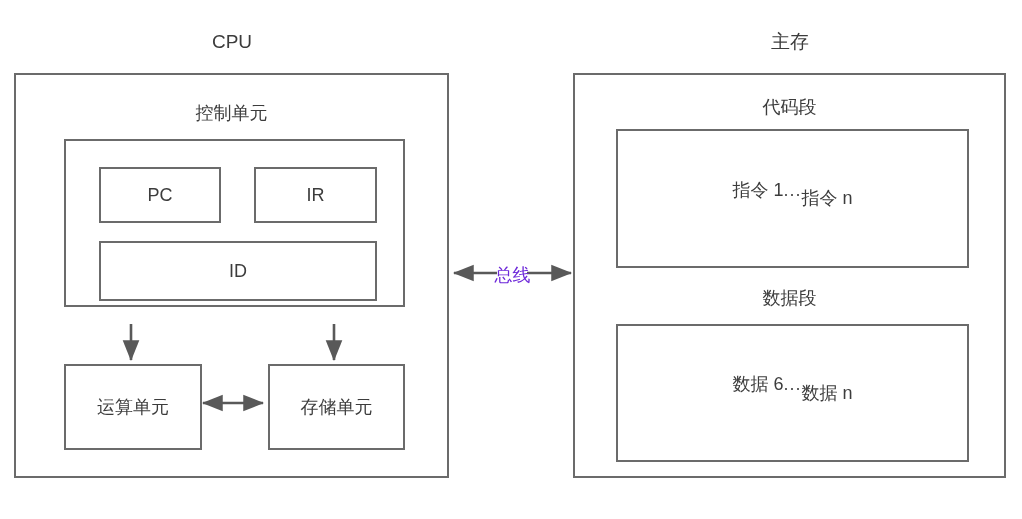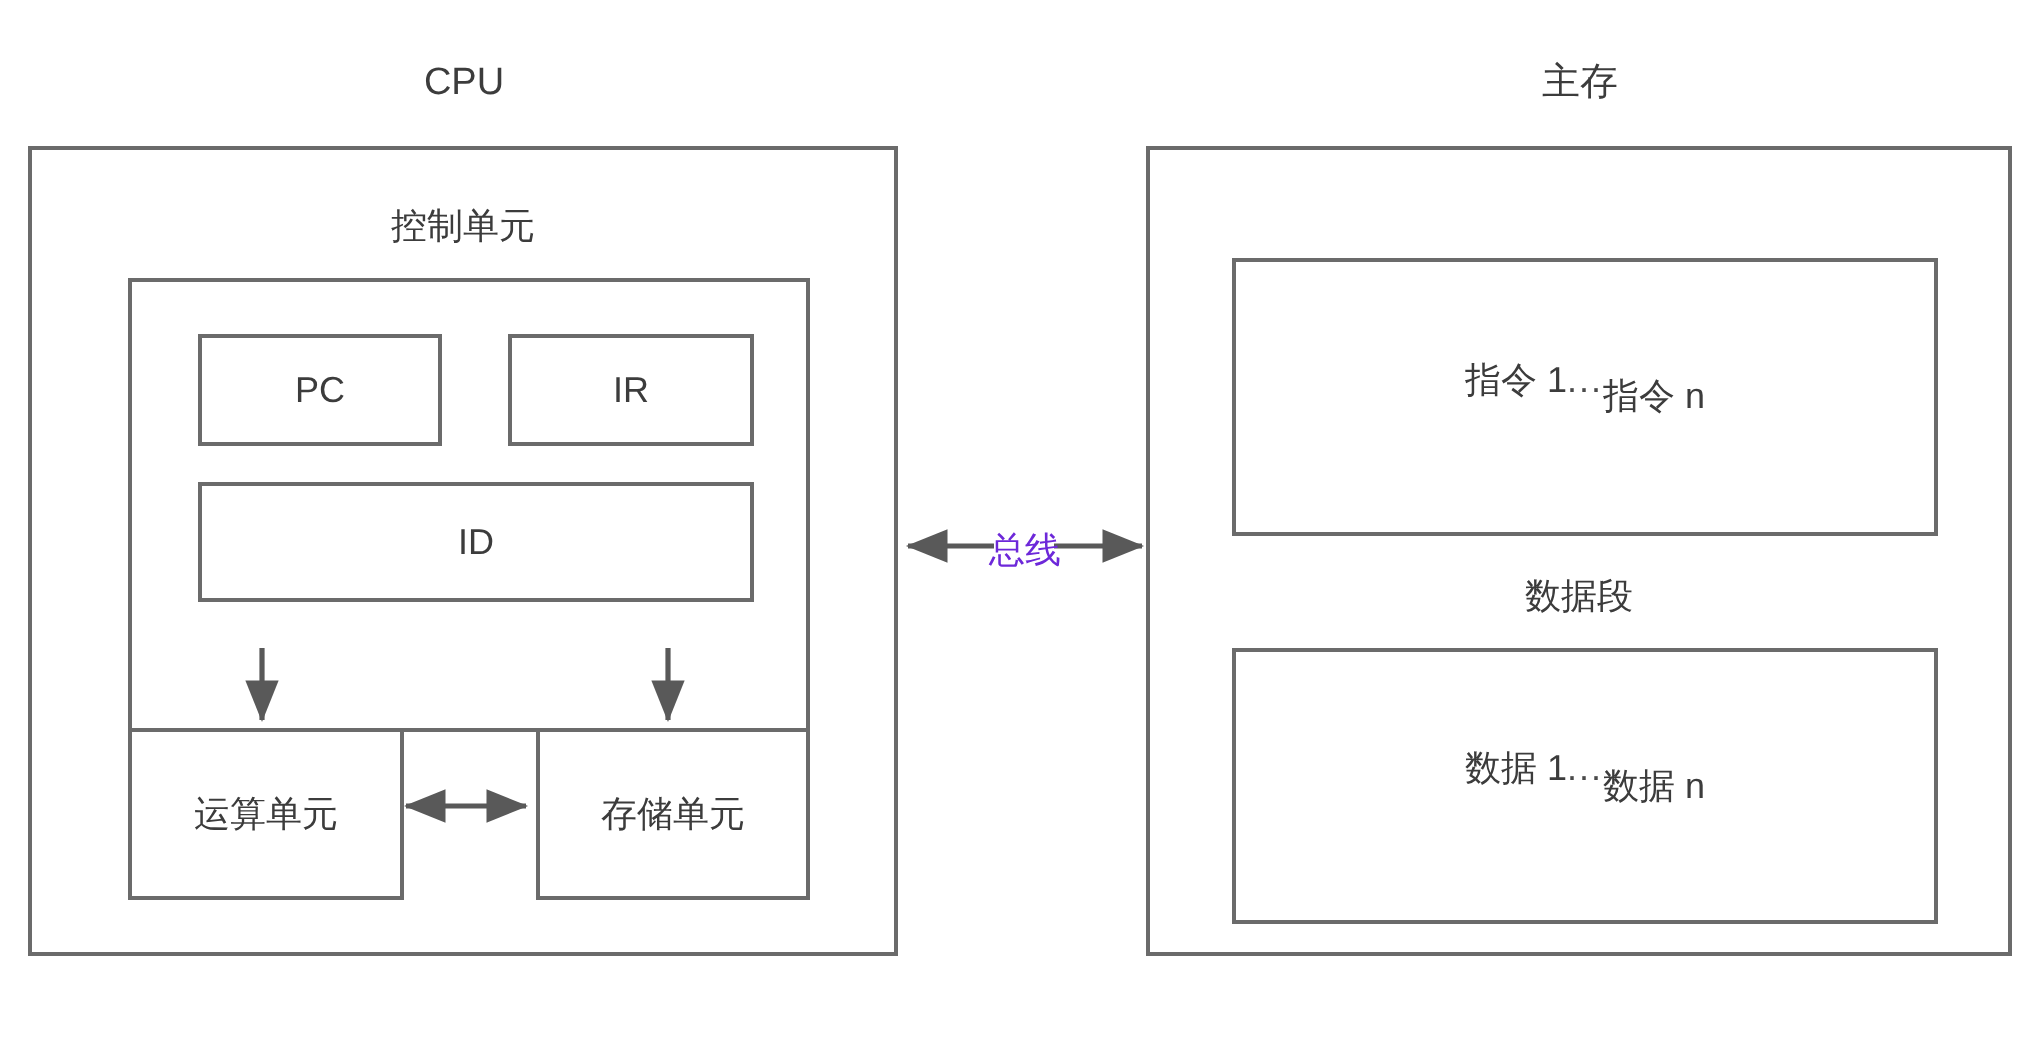--- a/index.html
+++ b/index.html
@@ -87,21 +87,21 @@
 <div id="canvas">
 
   <div class="caption title-label" style="left:142px; top:32px; width:180px;">CPU</div>
 
   <div class="caption title-label" style="left:700px; top:32px; width:180px;">主存</div>
 
   <div class="box" style="left:14px; top:73px; width:435px; height:405px;">
 
     <div class="box-label" style="top:26px;">控制单元</div>
 
-    <div class="box" style="left:48px; top:64px; width:341px; height:227px;">
+    <div class="box" style="left:48px; top:64px; width:341px; height:168px;">
 
       <div class="box" style="left:33px; top:26px; width:122px; height:56px;">
         <div class="box-center">PC</div>
       </div>
 
       <div class="box" style="left:188px; top:26px; width:123px; height:56px;">
         <div class="box-center">IR</div>
       </div>
 
       <div class="box" style="left:33px; top:100px; width:278px; height:60px;">
@@ -113,34 +113,35 @@
       <div class="box-center">运算单元</div>
     </div>
 
     <div class="box" style="left:252px; top:289px; width:137px; height:86px;">
       <div class="box-center">存储单元</div>
     </div>
   </div>
 
   <div class="box" style="left:573px; top:73px; width:433px; height:405px;">
 
+    <div class="box-label" style="top:20px;">代码段</div>
 
     <div class="box" style="left:41px; top:54px; width:353px; height:139px;">
       <div class="stack">
         <span class="row1">指令 1</span>
         <span class="dots">...</span>
         <span class="rowN">指令 n</span>
       </div>
     </div>
 
     <div class="box-label" style="top:211px;">数据段</div>
 
     <div class="box" style="left:41px; top:249px; width:353px; height:138px;">
       <div class="stack">
-        <span class="row1">数据 1</span>
+        <span class="row1">数据 6</span>
         <span class="dots">...</span>
         <span class="rowN">数据 n</span>
       </div>
     </div>
   </div>
 
   <svg class="overlay" viewBox="0 0 1022 519">
     <defs>
       <marker id="arrowEnd" markerWidth="9" markerHeight="9" refX="7.6" refY="3.6" orient="auto" markerUnits="strokeWidth">
         <path d="M0,0.4 L8,3.6 L0,6.8 z" fill="#595959"></path>

